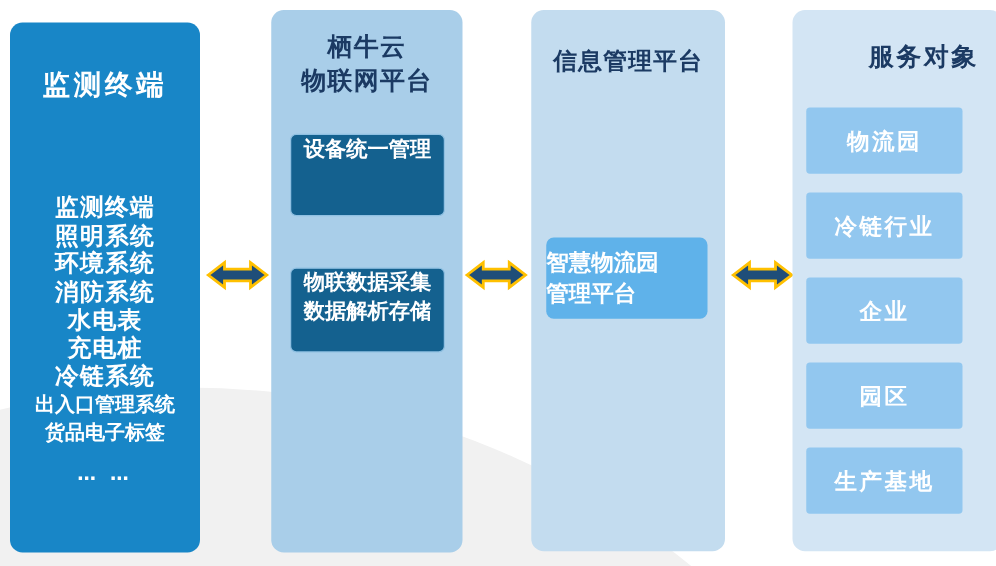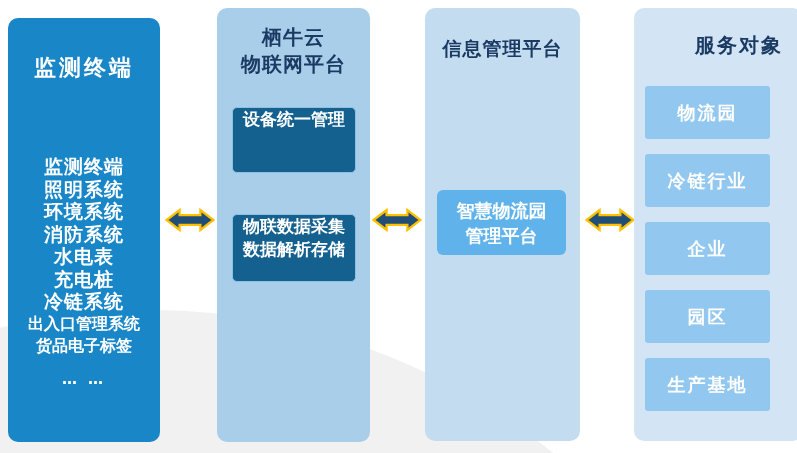--- a/index.html
+++ b/index.html
@@ -39,21 +39,21 @@
     display:flex;flex-direction:column;align-items:center;justify-content:flex-start;
   }
   #iot-box1{top:99px;height:64px;font-size:17px;}
   #iot-box2{top:206px;height:66px;font-size:17px;line-height:23px;}
   #iot-box3{top:317px;height:65px;font-size:18px;letter-spacing:1px;}
 
   .mid-box{
     position:absolute;left:12px;top:182px;width:129px;height:65px;
     background:#5fb2ea;border-radius:6px;color:#ffffff;font-weight:bold;
     font-size:18px;line-height:25px;text-align:center;
-    display:flex;flex-direction:column;align-items:center;justify-content:center;
+    display:flex;flex-direction:column;align-items:flex-start;justify-content:center;
   }
 
   .svc-boxes{
     position:absolute;top:78px;left:11px;width:125px;
     display:flex;flex-direction:column;gap:15px;
   }
   .svc-box{
     height:53px;background:#92c7ef;border-radius:3px;
     color:#ffffff;font-weight:bold;font-size:18px;letter-spacing:2px;
     display:flex;align-items:center;justify-content:center;

